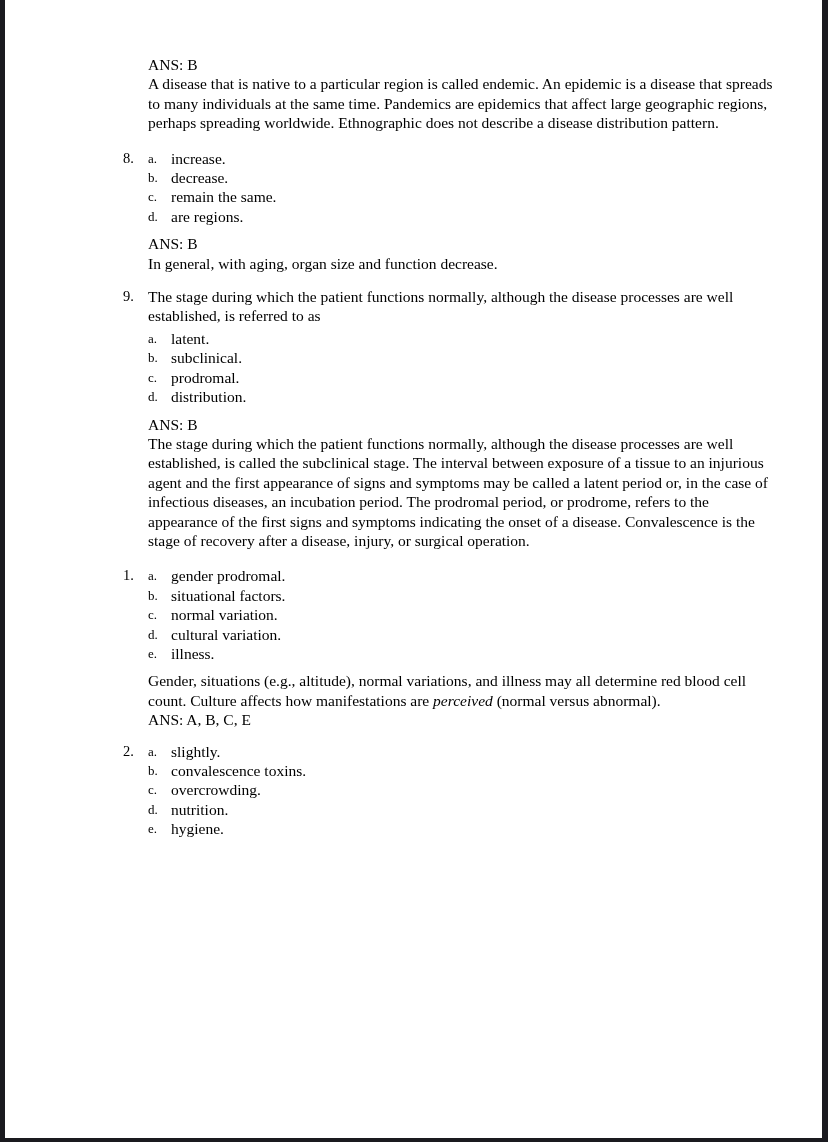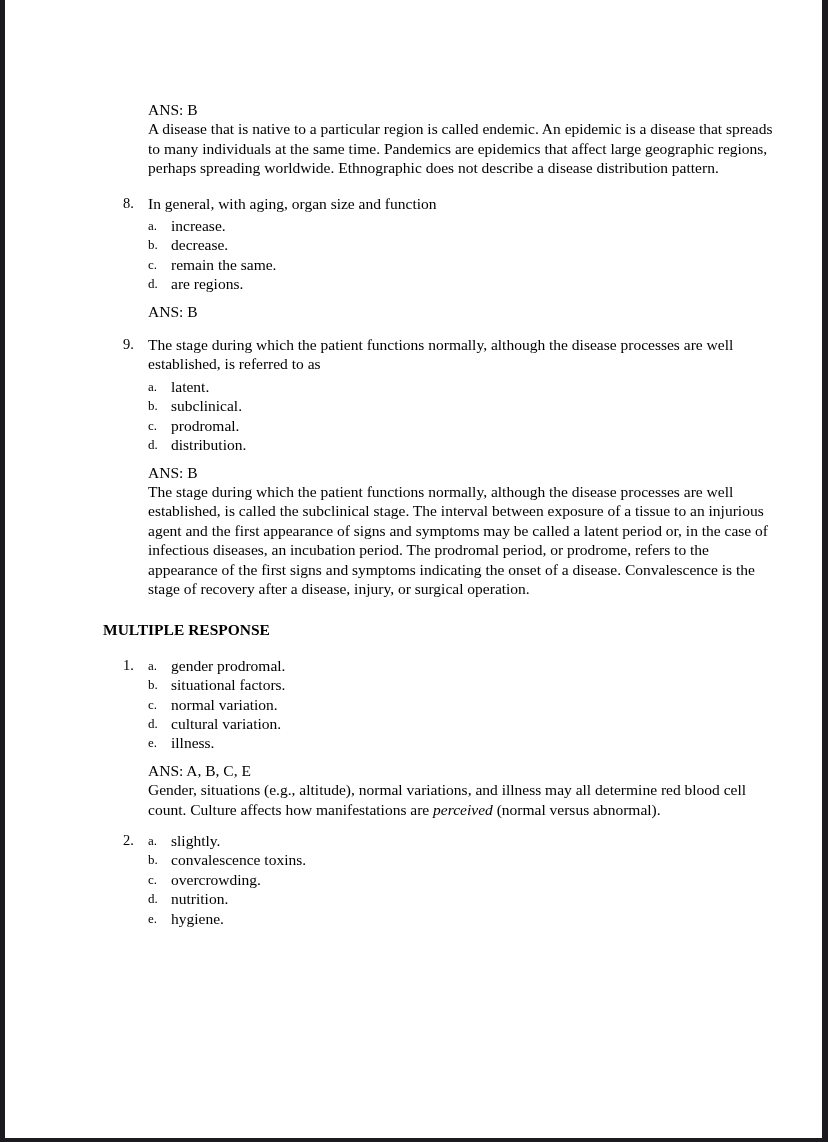--- a/index.html
+++ b/index.html
@@ -16,21 +16,20 @@
   }
   .edge-left  { position: absolute; left: 0; top: 0; width: 5px; height: 100%; background: #1a1a1f; }
   .edge-right { position: absolute; right: 0; top: 0; width: 6px; height: 100%; background: #1a1a1f; }
   .edge-bottom{ position: absolute; left: 0; bottom: 0; width: 100%; height: 4px; background: #1a1a1f; }
   .content {
     position: absolute;
     left: 0; top: 0;
     width: 828px;
     box-sizing: border-box;
     padding: 55px 50px 0 103px;
-    margin-top: 45px;
   }
   .ans-block { margin-left: 45px; }
   .question  { margin-left: 45px; position: relative; }
   .qnum {
     position: absolute;
     left: -25px; top: 0;
     width: 22px;
     font-size: 14.5px;
   }
   .opts { margin-top: 3px; }
@@ -62,41 +61,41 @@
 
   <div class="content">
 
     <div class="ans-block">
       <div>ANS: B</div>
       <div>A disease that is native to a particular region is called endemic. An epidemic is a disease that spreads to many individuals at the same time. Pandemics are epidemics that affect large geographic regions, perhaps spreading worldwide. Ethnographic does not describe a disease distribution pattern.</div>
     </div>
 
     <div class="question" id="q8">
       <span class="qnum">8.</span>
-      <div>In general, with aging, organ size and function</div>
       <div class="opts">
         <div class="opt">
           <span class="opt-letter">a.</span>
           <span>increase.</span>
         </div>
         <div class="opt">
           <span class="opt-letter">b.</span>
           <span>decrease.</span>
         </div>
         <div class="opt">
           <span class="opt-letter">c.</span>
           <span>remain the same.</span>
         </div>
         <div class="opt">
           <span class="opt-letter">d.</span>
           <span>are regions.</span>
         </div>
       </div>
       <div class="ans-sub">
         <div>ANS: B</div>
+        <div>In general, with aging, organ size and function decrease.</div>
       </div>
     </div>
 
     <div class="question" id="q9">
       <span class="qnum">9.</span>
       <div>The stage during which the patient functions normally, although the disease processes are well established, is referred to as</div>
       <div class="opts">
         <div class="opt">
           <span class="opt-letter">a.</span>
           <span>latent.</span>
@@ -113,21 +112,20 @@
           <span class="opt-letter">d.</span>
           <span>distribution.</span>
         </div>
       </div>
       <div class="ans-sub">
         <div>ANS: B</div>
         <div>The stage during which the patient functions normally, although the disease processes are well established, is called the subclinical stage. The interval between exposure of a tissue to an injurious agent and the first appearance of signs and symptoms may be called a latent period or, in the case of infectious diseases, an incubation period. The prodromal period, or prodrome, refers to the appearance of the first signs and symptoms indicating the onset of a disease. Convalescence is the stage of recovery after a disease, injury, or surgical operation.</div>
       </div>
     </div>
 
-    <div class="section-heading">MULTIPLE RESPONSE</div>
 
     <div class="question" id="mrq1">
       <span class="qnum">1.</span>
       <div class="opts">
         <div class="opt">
           <span class="opt-letter">a.</span>
           <span>gender prodromal.</span>
         </div>
         <div class="opt">
           <span class="opt-letter">b.</span>
@@ -140,22 +138,22 @@
         <div class="opt">
           <span class="opt-letter">d.</span>
           <span>cultural variation.</span>
         </div>
         <div class="opt">
           <span class="opt-letter">e.</span>
           <span>illness.</span>
         </div>
       </div>
       <div class="ans-sub">
+        <div><span>Gender, situations (e.g., altitude), normal variations, and illness may all determine red blood cell count. Culture affects how manifestations are </span><span class="it">perceived</span><span> (normal versus abnormal).</span></div>
         <div>ANS: A, B, C, E</div>
-        <div><span>Gender, situations (e.g., altitude), normal variations, and illness may all determine red blood cell count. Culture affects how manifestations are </span><span class="it">perceived</span><span> (normal versus abnormal).</span></div>
       </div>
     </div>
 
     <div class="question" id="mrq2">
       <span class="qnum">2.</span>
       <div class="opts">
         <div class="opt">
           <span class="opt-letter">a.</span>
           <span>slightly.</span>
         </div>

